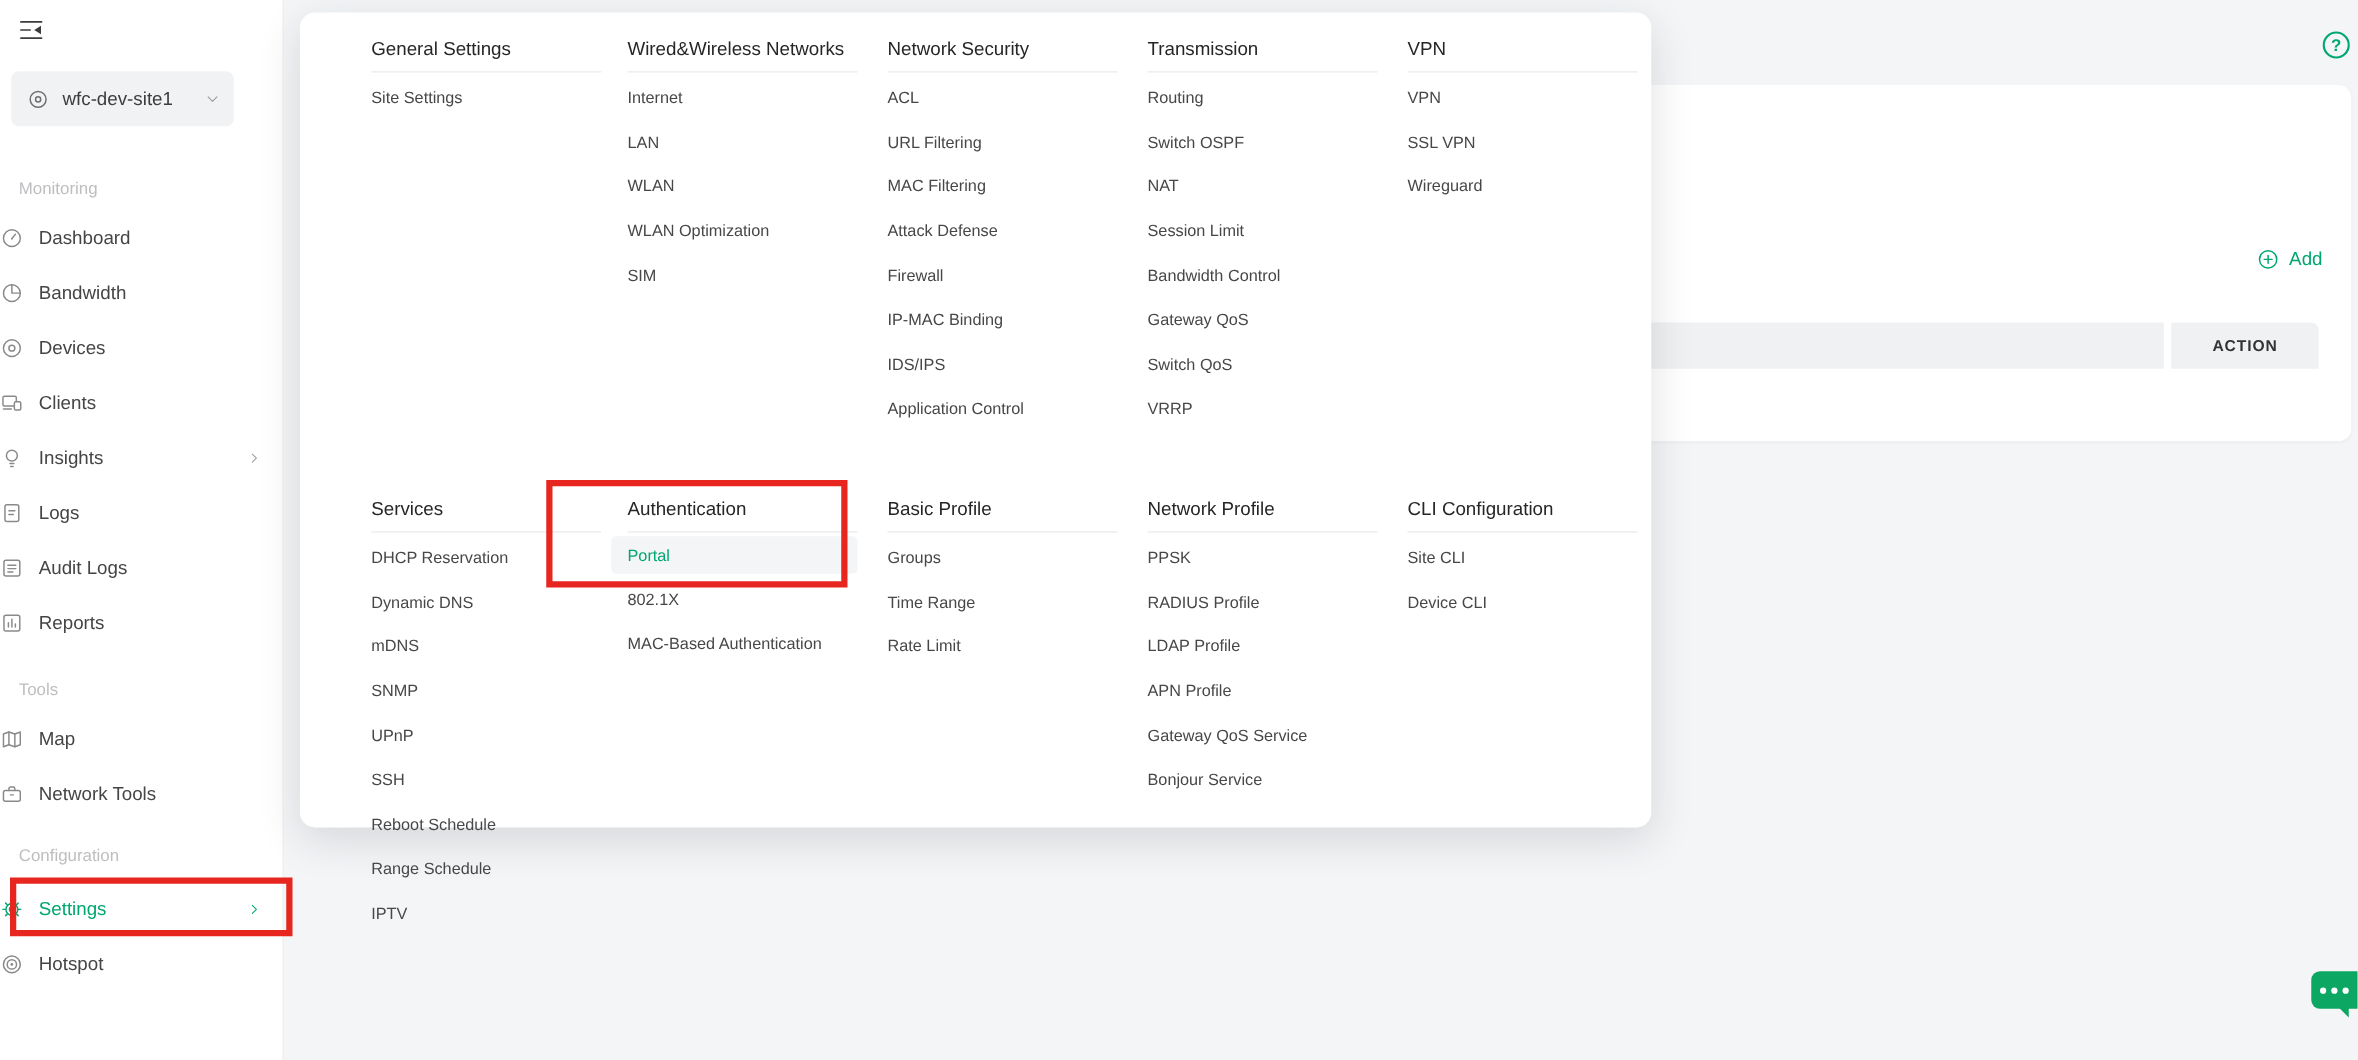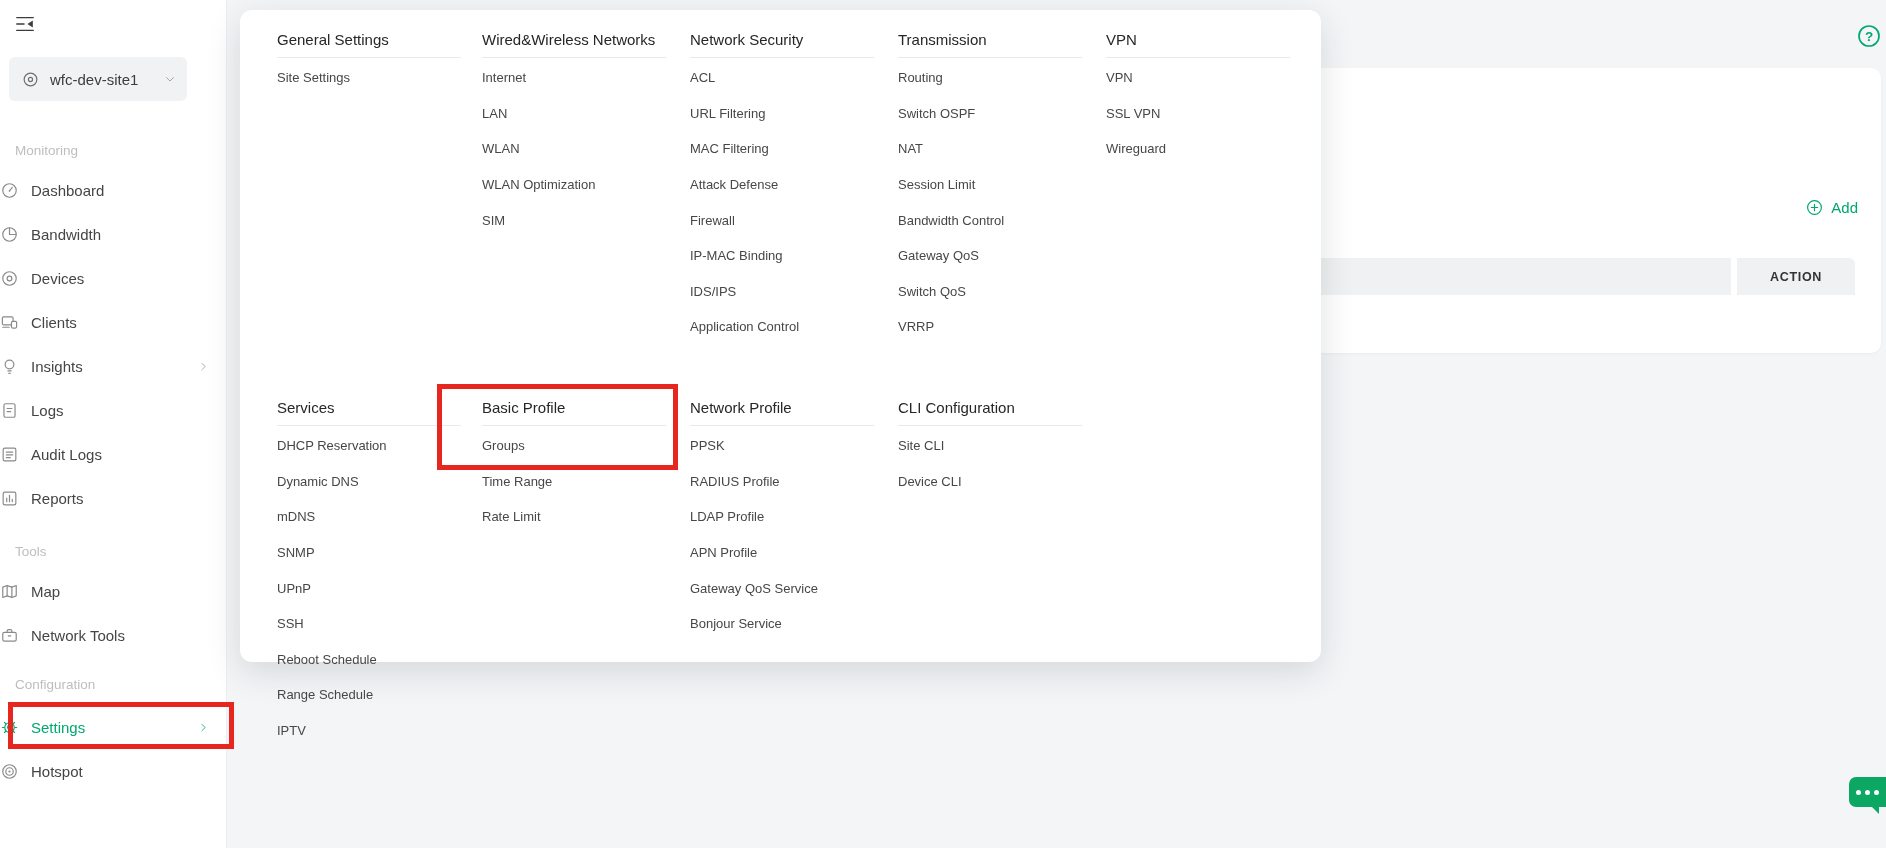--- a/index.html
+++ b/index.html
@@ -27,21 +27,21 @@
   :root { --accent:#00a76f; --red:#e6261f; }
 
   
   .content-card { position:absolute; left:243px; top:68px; width:1638px; height:285px; background:#ffffff; border-radius:10px; box-shadow:0 1px 3px rgba(0,0,0,.04); z-index:1; }
   .add-btn { position:absolute; top:126px; right:23px; height:26px; display:flex; align-items:center; gap:7px; color:var(--accent); font-size:15px; cursor:pointer; }
   .thead-main { position:absolute; top:190px; left:24px; width:1464px; height:37px; background:#f0f1f2; border-radius:6px 0 0 0; }
   .thead-action { position:absolute; top:190px; left:1494px; width:118px; height:37px; background:#f0f1f2; border-radius:0 6px 0 0; display:flex; align-items:center; justify-content:center; font-weight:bold; font-size:12.5px; letter-spacing:.7px; color:#333; }
   .help-btn { position:absolute; left:1856px; top:23px; width:26px; height:26px; cursor:pointer; z-index:6; }
 
   
-  .mega { position:absolute; left:240px; top:10px; width:1081px; height:652px; background:#ffffff; border-radius:12px; box-shadow:0 10px 34px rgba(25,35,45,.14); z-index:10; }
+  .mega { position:absolute; left:240px; top:10px; width:1081px; height:652px; background:#ffffff; border-radius:12px; box-shadow:0 10px 34px rgba(25,35,45,.14); z-index:10;padding-left:20px; }
   .mega-grid { display:grid; grid-template-columns:205px 208px 208px 208px 1fr; grid-template-rows:368px 1fr; padding:20px 0 0 37px; }
   .mtitle { font-size:15px; color:#262626; line-height:20px; }
   .mline { height:1px; background:#e9eaea; width:184px; margin-top:7px; }
   .mcol ul { list-style:none; margin-top:2px; }
   .mcol li { height:35.6px; display:flex; align-items:center; font-size:13px; color:#474747; cursor:pointer; width:184px; }
   .mcol li.active { color:var(--accent); background:#f4f5f6; border-radius:4px; height:30px; margin:3px 0 2.6px -13px; padding-left:13px; width:197px; }
 
   
   .anno { position:absolute; border:5px solid var(--red); z-index:50; pointer-events:none; }
   .anno.a1 { left:8px; top:702px; width:226px; height:47px; }
@@ -280,20 +280,29 @@
         <li>mDNS</li>
         <li>SNMP</li>
         <li>UPnP</li>
         <li>SSH</li>
         <li>Reboot Schedule</li>
         <li>Range Schedule</li>
         <li>IPTV</li>
       </ul>
     </div>
 
+    <div class="mcol">
+      <div class="mtitle">Authentication</div>
+      <div class="mline"></div>
+      <ul>
+        <li class="active">Portal</li>
+        <li>802.1X</li>
+        <li>MAC-Based Authentication</li>
+      </ul>
+    </div>
 
     <div class="mcol">
       <div class="mtitle">Basic Profile</div>
       <div class="mline"></div>
       <ul>
         <li>Groups</li>
         <li>Time Range</li>
         <li>Rate Limit</li>
       </ul>
     </div>

